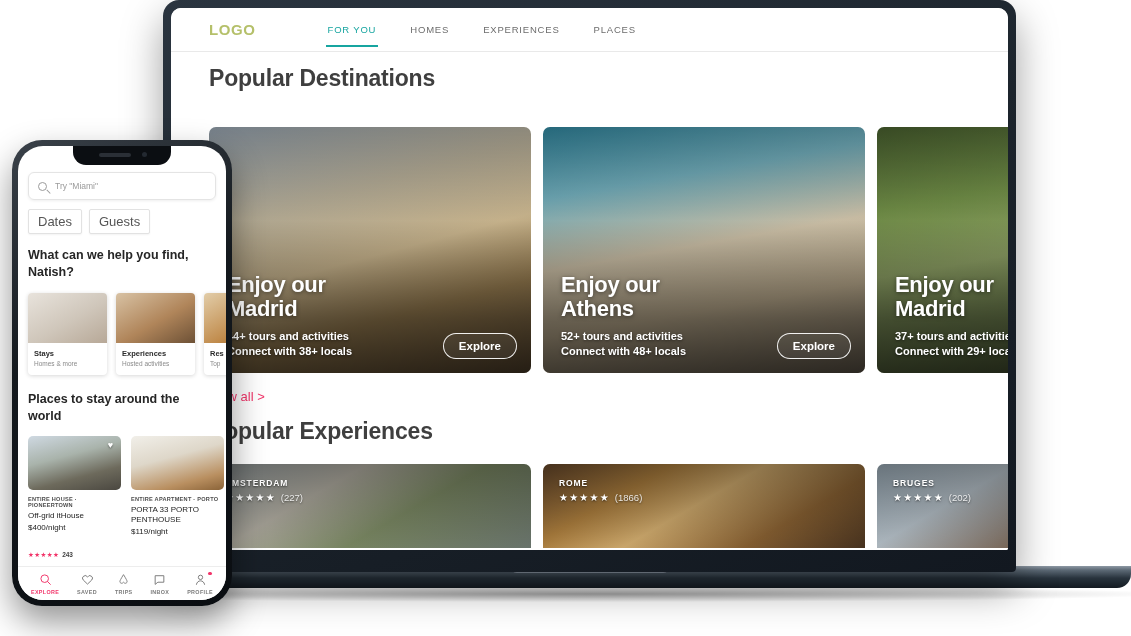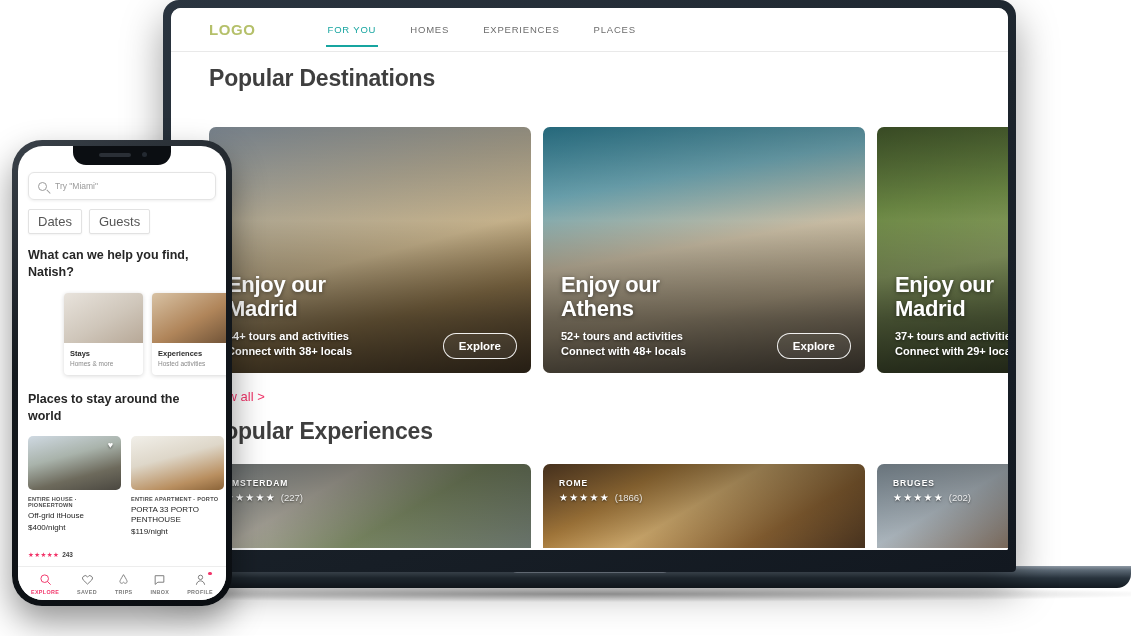--- a/index.html
+++ b/index.html
@@ -139,21 +139,21 @@
   }
   .search-bar .mag { width: 9px; height: 9px; border: 1.3px solid #9b9b9b; border-radius: 50%; position: relative; flex:0 0 auto;}
   .search-bar .mag:after { content:""; position:absolute; right:-4px; bottom:-3px; width:4.5px; height:1.3px; background:#9b9b9b; transform: rotate(45deg); }
   .search-ph { font-size: 8.5px; color: #9a9a9a; }
   .chips { display:flex; gap: 7px; margin-bottom: 13px; }
   .chip {
     font-size: 13px; color:#555; border:1px solid #e2e2e2; border-radius: 2px;
     padding: 4px 9px; background:#fff; box-shadow: 0 1px 2px rgba(0,0,0,.05); cursor:pointer;
   }
   .phone-h1 { font-size: 12.5px; font-weight: bold; color:#262626; line-height: 1.35; margin-bottom: 12px; }
-  .cat-row { display:flex; gap: 9px; margin-bottom: 16px; margin-left: 36px; }
+  .cat-row { display:flex; gap: 9px; margin-bottom: 16px; }
   .cat-card {
     width: 79px; flex: 0 0 auto; background:#fff; border-radius: 4px;
     box-shadow: 0 1px 4px rgba(0,0,0,.16); overflow: hidden;
   }
   .cat-img { height: 50px; }
   .cat-txt { padding: 6px 6px 8px 6px; }
   .cat-name { font-size: 7.5px; font-weight: bold; color:#2b2b2b; margin-bottom: 2px; }
   .cat-sub { font-size: 6.5px; color:#8a8a8a; }
   .ph-stays { background: linear-gradient(150deg,#e8e3dc,#cfc6ba 55%,#b7a897); }
   .ph-exp   { background: linear-gradient(150deg,#d8c2a4,#b0855a 55%,#6d5136); }

